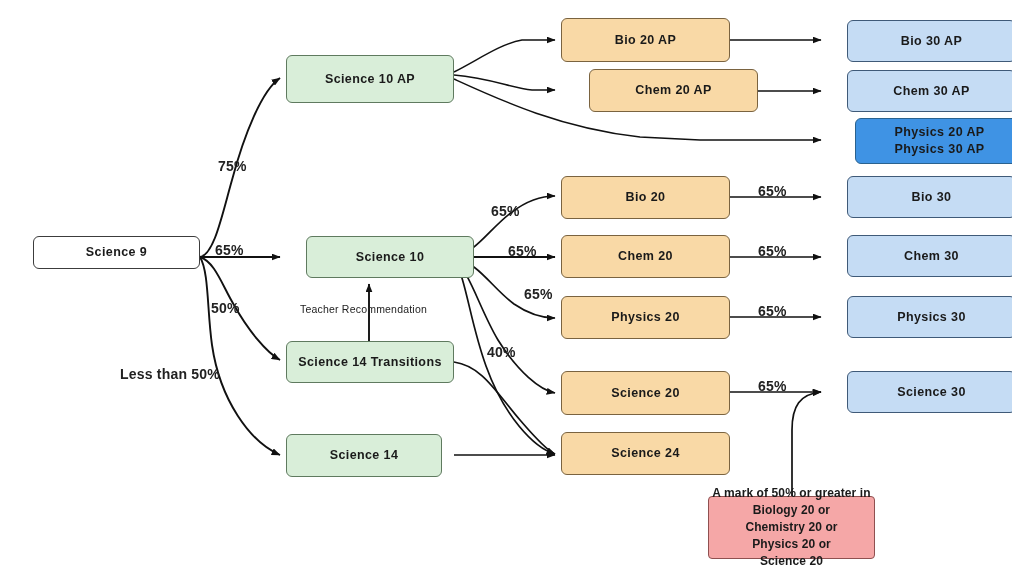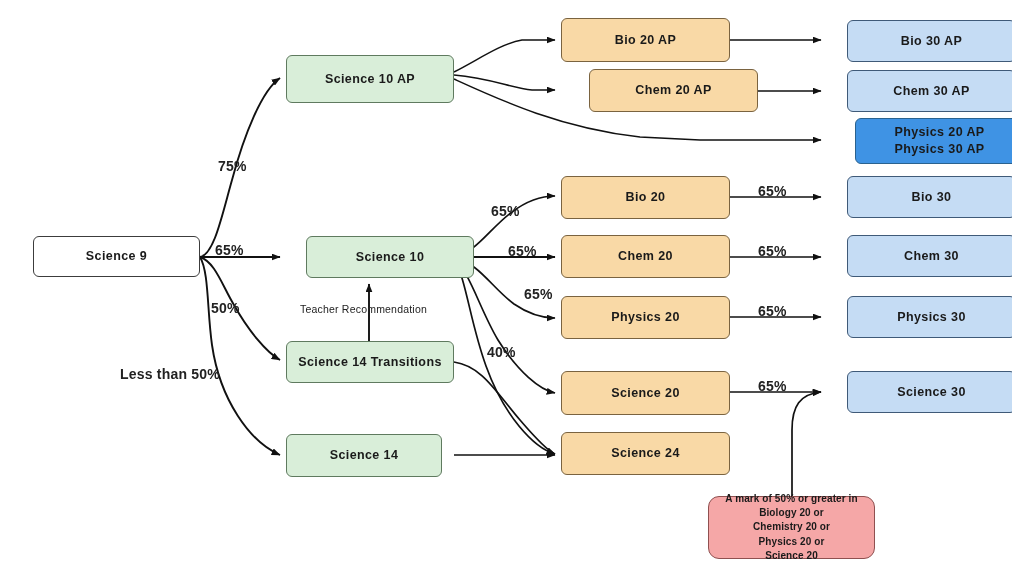--- a/index.html
+++ b/index.html
@@ -58,25 +58,25 @@
     border-color: #3f5a78;
     margin-left: 20px;
   }
   .n-blue-dark {
     background: #3f93e4;
     border-color: #2a628f;
   }
   .n-pink {
     background: #f5a7a7;
     border-color: #8f5050;
-    font-size: 10px;
+    font-size: 12px;
     font-weight: bold;
     line-height: 1.42;
     letter-spacing: 0.1px;
-    border-radius: 11px;
+    border-radius: 4px;
   }
   .edge-label {
     position: absolute;
     font-size: 14px;
     font-weight: bold;
     color: #222222;
     white-space: nowrap;
     letter-spacing: 0.2px;
   }
   .edge-label.plain {
@@ -133,21 +133,21 @@
 
     <path d="M730,257 L821,257" fill="none" stroke="#111111" stroke-width="1.7" marker-end="url(#arrow)"></path>
 
     <path d="M730,317 L821,317" fill="none" stroke="#111111" stroke-width="1.7" marker-end="url(#arrow)"></path>
 
     <path d="M730,392 L821,392" fill="none" stroke="#111111" stroke-width="1.7" marker-end="url(#arrow)"></path>
 
     <path d="M792,496 L792,430 C792,406 800,394 821,392" fill="none" stroke="#111111" stroke-width="1.7" marker-end="url(#arrow)"></path>
   </svg>
 
-  <div class="node n-white" style="left:33px; top:236px; width:167px; height:41px;">
+  <div class="node n-white" style="left:33px; top:236px; width:167px; height:33px;">
     <span>Science 9</span>
   </div>
 
   <div class="node n-green" style="left:286px; top:55px; width:168px; height:48px;">
     <span>Science 10 AP</span>
   </div>
 
   <div class="node n-green" style="left:286px; top:236px; width:168px; height:42px;margin-left:20px;">
     <span>Science 10</span>
   </div>

